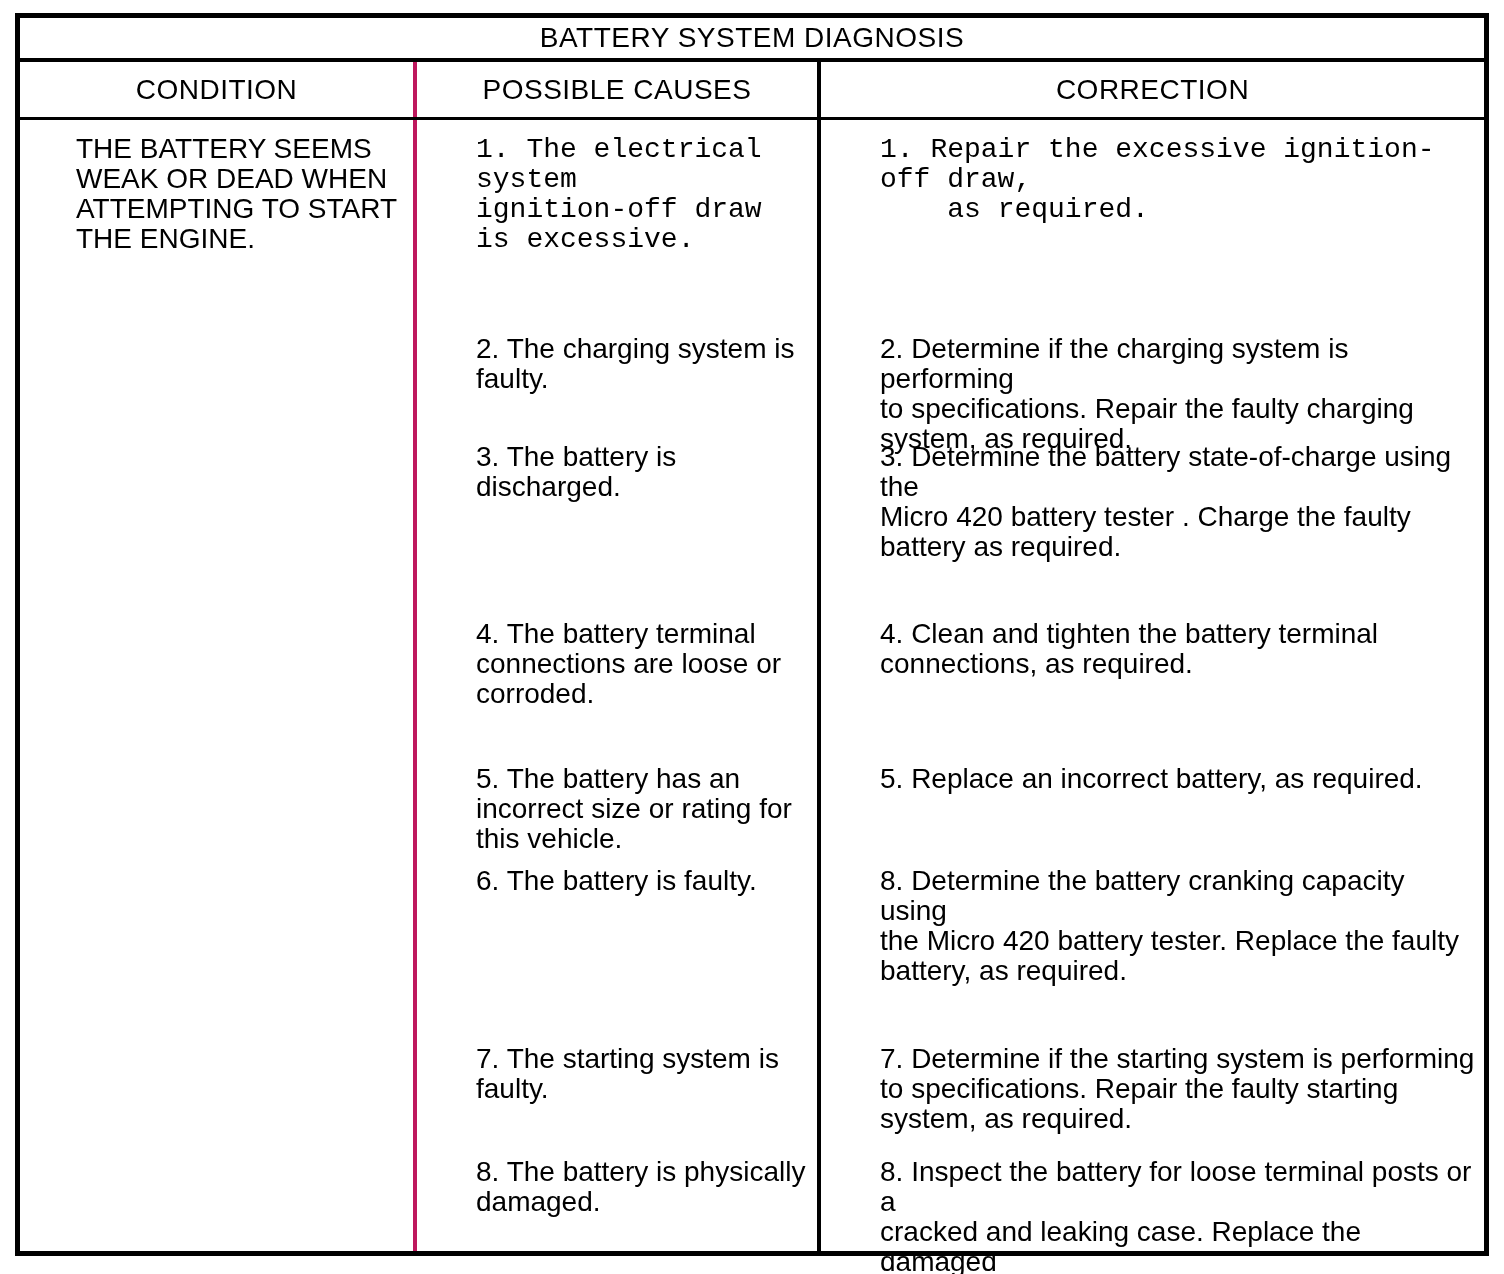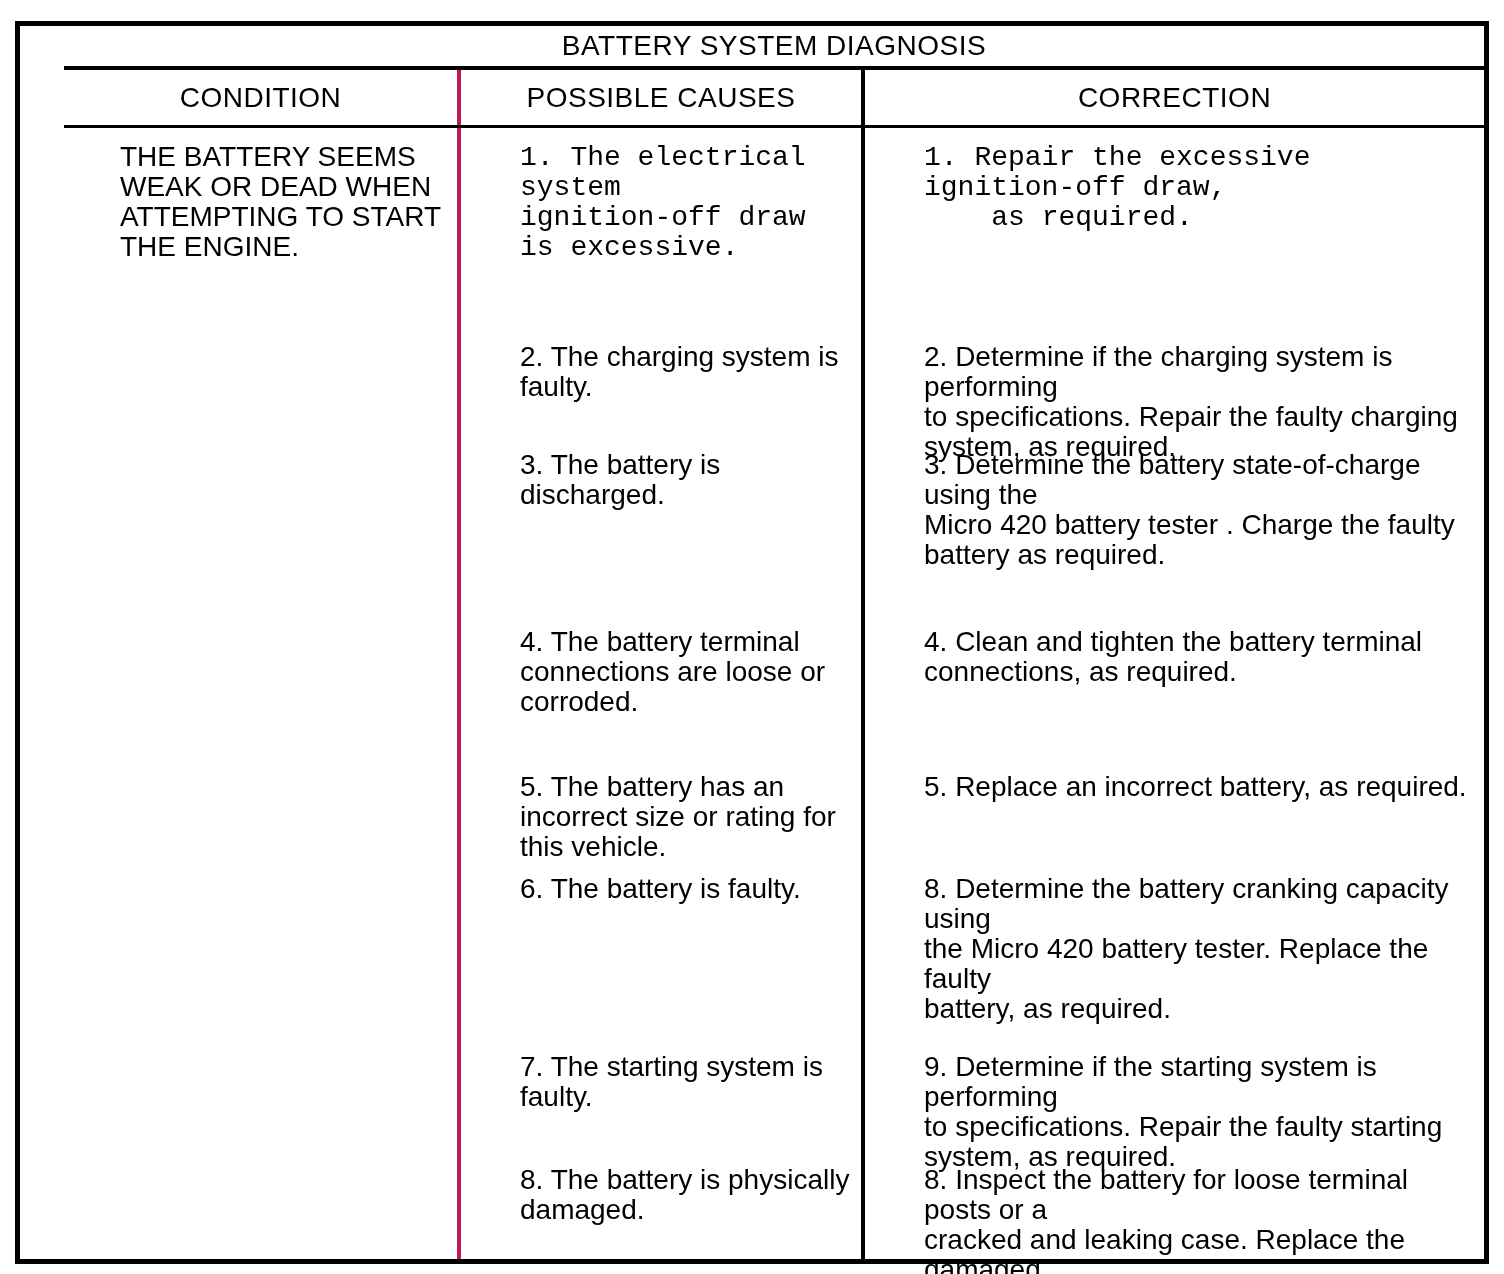--- a/index.html
+++ b/index.html
@@ -12,29 +12,28 @@
   .page {
     position: relative;
     width: 1504px;
     height: 1274px;
     background: #ffffff;
     overflow: hidden;
   }
   .tbl {
     position: absolute;
     left: 15px;
-    top: 21px;
+    top: 13px;
     width: 1474px;
     height: 1243px;
     border: 5px solid #000;
     box-sizing: border-box;
     display: flex;
     flex-direction: column;
     background: #fff;
-    padding-left: 44px;
   }
   .title-row {
     flex: 0 0 40px;
     border-bottom: 4px solid #000;
     display: flex;
     align-items: center;
     justify-content: center;
     font-size: 28px;
     letter-spacing: 0.5px;
   }
@@ -137,21 +136,21 @@
 system, as required.</div>
         <div class="txt item r3">3. Determine the battery state-of-charge using the
 Micro 420 battery tester . Charge the faulty
 battery as required.</div>
         <div class="txt item r4">4. Clean and tighten the battery terminal
 connections, as required.</div>
         <div class="txt item r5">5. Replace an incorrect battery, as required.</div>
         <div class="txt item r6">8. Determine the battery cranking capacity using
 the Micro 420 battery tester. Replace the faulty
 battery, as required.</div>
-        <div class="txt item r7">9. Determine if the starting system is performing
+        <div class="txt item r7">7. Determine if the starting system is performing
 to specifications. Repair the faulty starting
 system, as required.</div>
         <div class="txt item r8">8. Inspect the battery for loose terminal posts or a
 cracked and leaking case. Replace the damaged
 battery, as required.</div>
       </div>
 
     </div>
   </div>
 </div>

